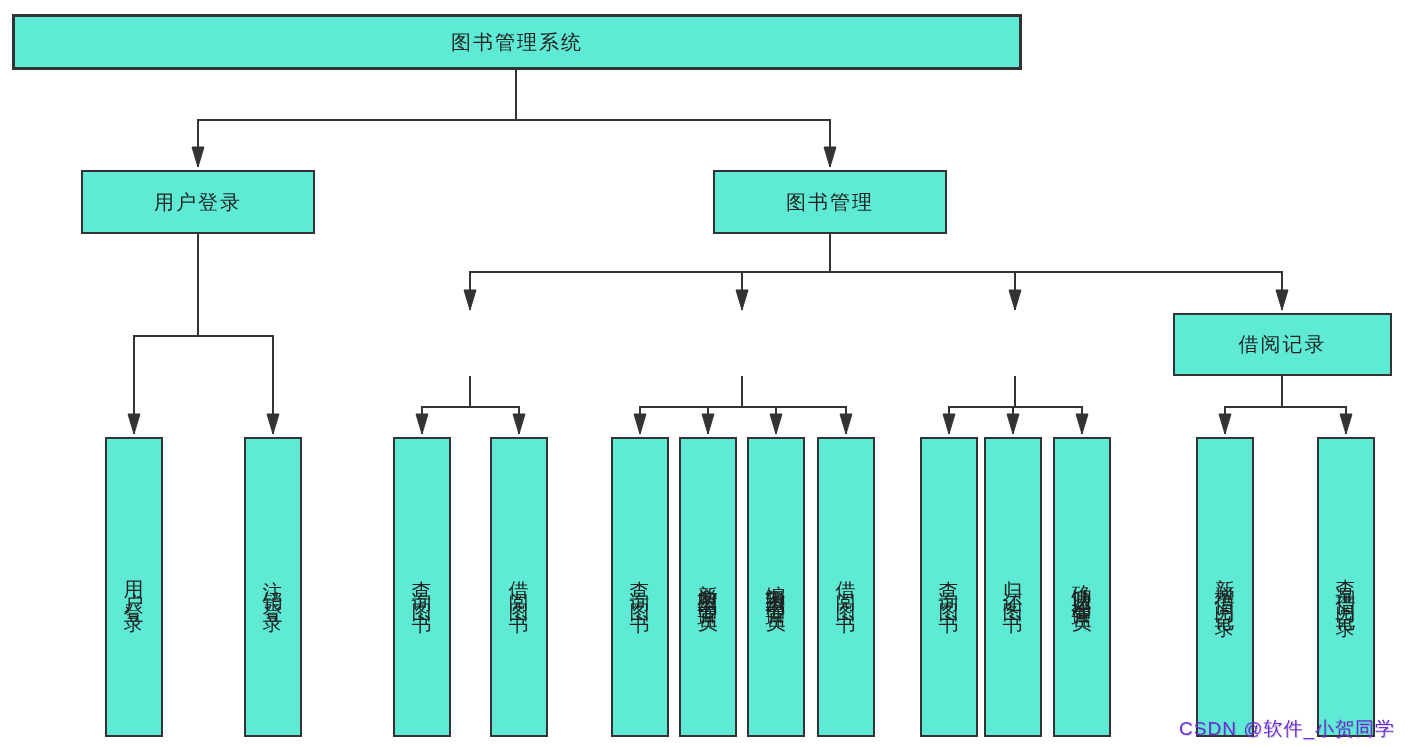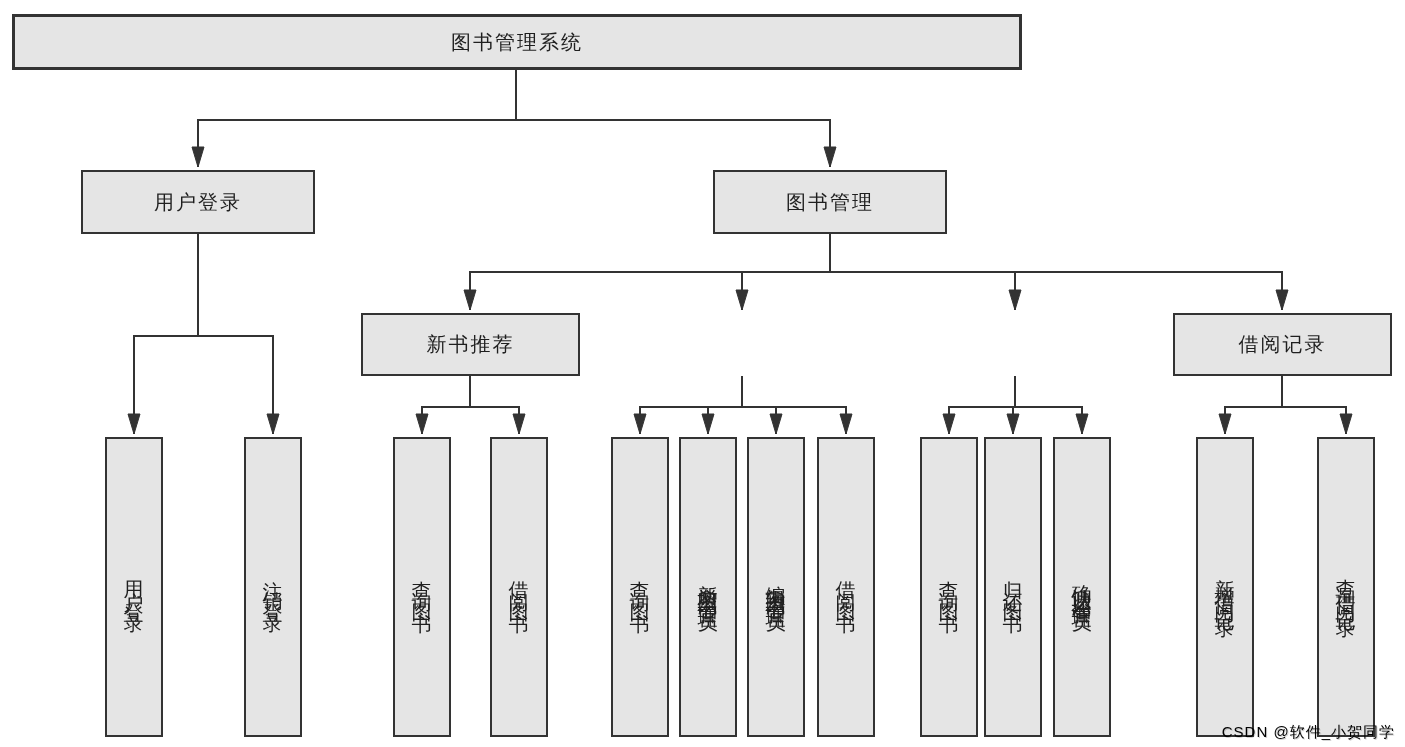--- a/index.html
+++ b/index.html
@@ -18,21 +18,21 @@
   svg.wires {
     position: absolute;
     left: 0; top: 0;
     width: 1405px;
     height: 747px;
   }
   .node {
     position: absolute;
     box-sizing: border-box;
     border: 2px solid #333333;
-    background: #e5e5e5;
+    background: #5eead4;
     display: flex;
     align-items: center;
     justify-content: center;
     color: #1f1f1f;
   }
   .node.root { border-width: 3px; }
   .node .lbl {
     font-size: 20px;
     letter-spacing: 2px;
     white-space: nowrap;
@@ -47,22 +47,22 @@
     text-orientation: mixed;
     white-space: normal;
     letter-spacing: 11px;
     font-size: 20px;
     line-height: 1;
   }
   .watermark {
     position: absolute;
     right: 10px;
     bottom: 5px;
-    font-size: 15px;
-    color: #000000;
+    font-size: 19px;
+    color: #6d28d9;
     letter-spacing: 1px;
     text-shadow: 1px 1px 0 rgba(80,80,80,0.25);
   }
 </style>
 </head>
 <body>
 
 <div class="canvas">
 
   <svg class="wires" viewBox="0 0 1405 747" xmlns="http://www.w3.org/2000/svg">
@@ -119,23 +119,20 @@
     <span class="lbl">图书管理系统</span>
   </div>
 
   <div class="node" style="left:81px; top:170px; width:234px; height:64px;">
     <span class="lbl">用户登录</span>
   </div>
   <div class="node" style="left:713px; top:170px; width:234px; height:64px;">
     <span class="lbl">图书管理</span>
   </div>
 
-  <div class="node" style="left:361px; top:313px; width:219px; height:63px;">
-    <span class="lbl">新书推荐</span>
-  </div>
   <div class="node" style="left:1173px; top:313px; width:219px; height:63px;">
     <span class="lbl">借阅记录</span>
   </div>
 
   <div class="node leaf" style="left:105px;">
     <span class="lbl">用户登录</span>
   </div>
   <div class="node leaf" style="left:244px;">
     <span class="lbl">注销登录</span>
   </div>

